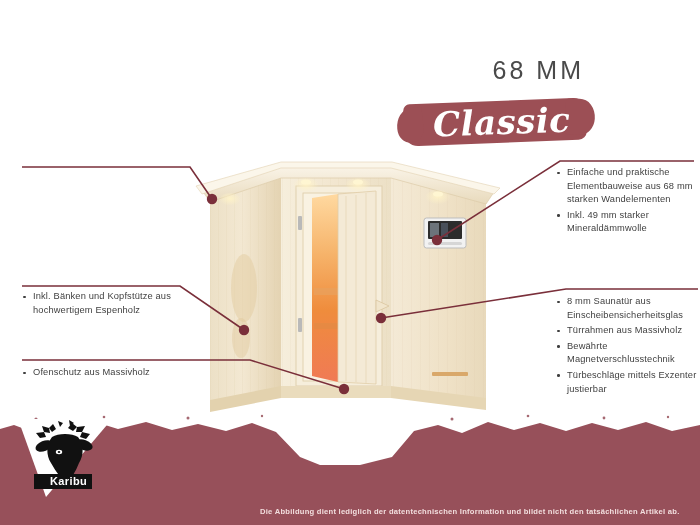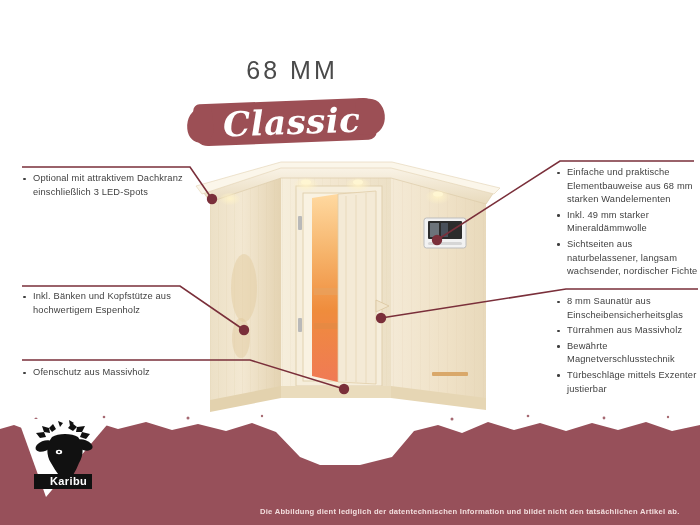--- a/index.html
+++ b/index.html
@@ -18,21 +18,21 @@
     background: #ffffff;
     overflow: hidden;
   }
 
   
   #title-block {
     position: absolute;
     left: 0;
     top: 58px;
     width: 584px;
-    text-align: center;
+    text-align: right;
     pointer-events: none;
   }
   #headline {
     font-family: "Liberation Sans", sans-serif;
     font-size: 25px;
     letter-spacing: 3px;
     color: #4a4a4a;
     font-weight: 400;
     line-height: 1;
   }
@@ -321,43 +321,37 @@
     </g>
     <g fill="#7a2f3a">
       <circle cx="212" cy="199" r="5.2"></circle>
       <circle cx="244" cy="330" r="5.2"></circle>
       <circle cx="344" cy="389" r="5.2"></circle>
       <circle cx="437" cy="240" r="5.2"></circle>
       <circle cx="381" cy="318" r="5.2"></circle>
     </g>
   </svg>
 
-  <div class="callout" id="callout-roof">
-    <ul>
-      <li>Optional mit attraktivem Dachkranz einschließlich 3 LED-Spots</li>
-    </ul>
-  </div>
 
   <div class="callout" id="callout-oven">
     <ul>
       <li>Ofenschutz aus Massivholz</li>
     </ul>
   </div>
 
   <div class="callout" id="callout-bench">
     <ul>
       <li>Inkl. Bänken und Kopfstütze aus hochwertigem Espenholz</li>
     </ul>
   </div>
 
   <div class="callout" id="callout-walls">
     <ul>
       <li>Einfache und praktische Elementbauweise aus 68 mm starken Wandelementen</li>
       <li>Inkl. 49 mm starker Mineraldämmwolle</li>
-      <li>Sichtseiten aus naturbelassener, langsam wachsender, nordischer Fichte</li>
     </ul>
   </div>
 
   <div class="callout" id="callout-door">
     <ul>
       <li>8 mm Saunatür aus Einscheibensicherheitsglas</li>
       <li>Türrahmen aus Massivholz</li>
       <li>Bewährte Magnetverschlusstechnik</li>
       <li>Türbeschläge mittels Exzenter justierbar</li>
     </ul>

